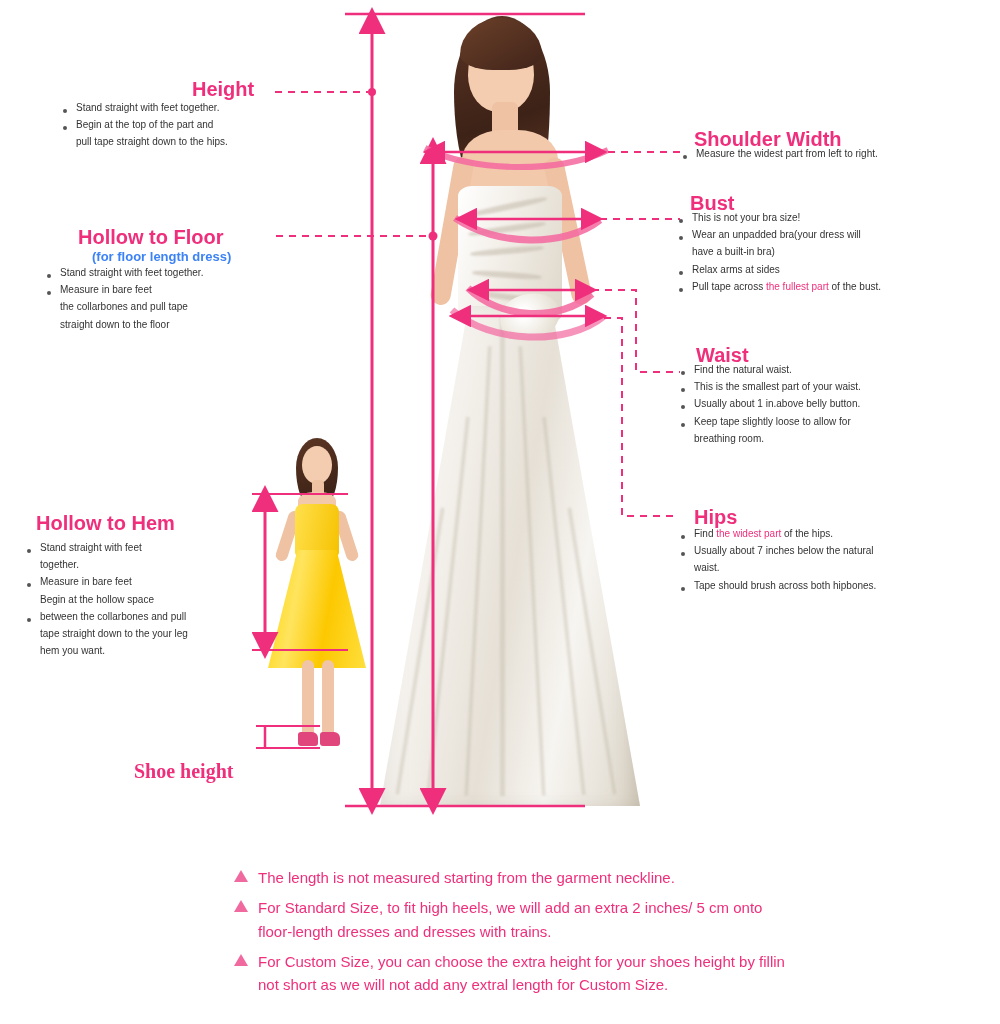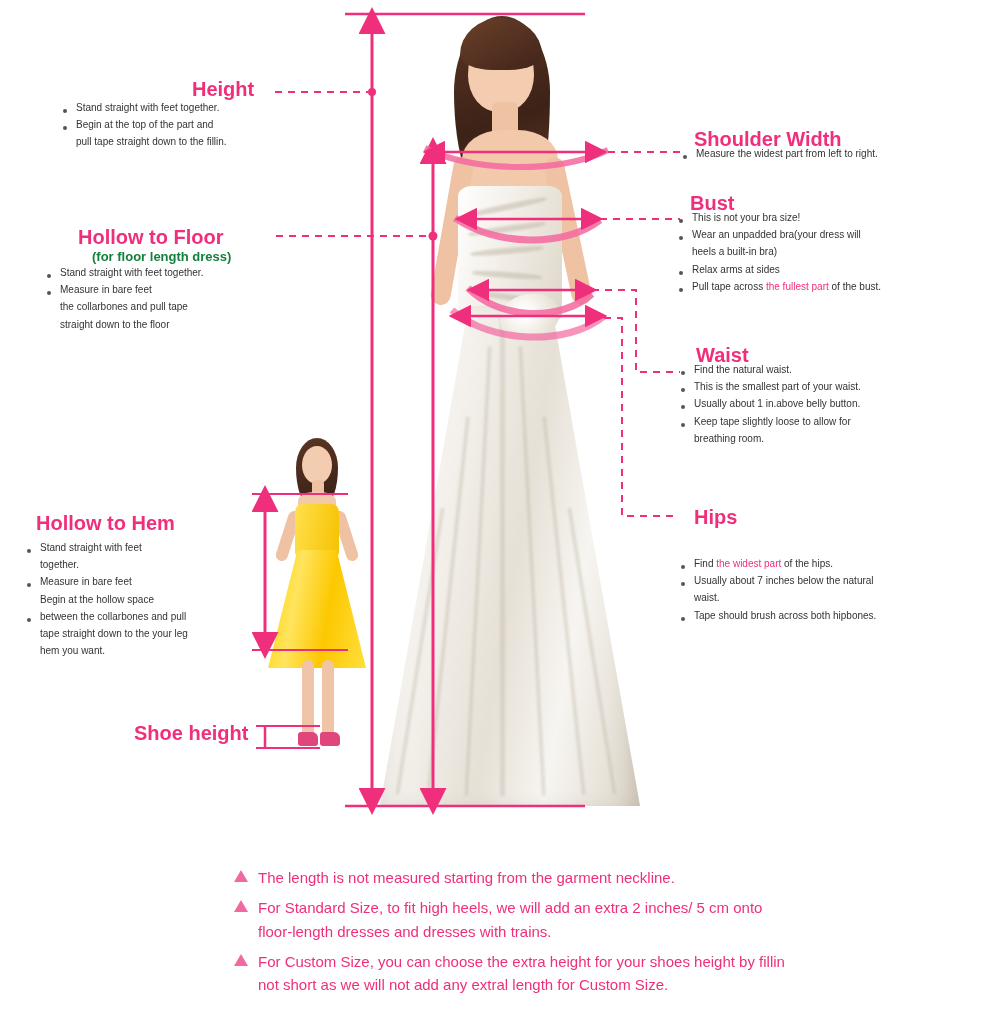--- a/index.html
+++ b/index.html
@@ -23,21 +23,21 @@
   
   .sec-title {
     position: absolute;
     color: #ef2f7c;
     font-weight: bold;
     font-size: 20px;
     white-space: nowrap;
   }
   .sec-sub {
     position: absolute;
-    color: #15803d;
+    color: #3b82f6;
     font-weight: bold;
     font-size: 13px;
     white-space: nowrap;
   }
   .bullets {
     position: absolute;
     color: #333;
     font-size: 10px;
     line-height: 1.62;
   }
@@ -371,21 +371,21 @@
       <line x1="265" y1="726" x2="265" y2="748" stroke="#ef2f7c" stroke-width="2.5"></line>
       <line x1="256" y1="726" x2="320" y2="726" stroke="#ef2f7c" stroke-width="2"></line>
       <line x1="256" y1="748" x2="320" y2="748" stroke="#ef2f7c" stroke-width="2"></line>
     </g>
   </svg>
 
   <div class="sec-title" style="left:192px; top:78px;">Height</div>
   <div class="bullets" style="left:60px; top:100px; width:300px;">
     <div class="li">Stand straight with feet together.</div>
     <div class="li">Begin at the top of the part and</div>
-    <div class="li nodot">pull tape straight down to the fillin.</div>
+    <div class="li nodot">pull tape straight down to the hips.</div>
   </div>
 
   <div class="sec-title" style="left:78px; top:226px;">Hollow to Floor</div>
   <div class="sec-sub" style="left:92px; top:249px;">(for floor length dress)</div>
   <div class="bullets" style="left:44px; top:265px; width:310px;">
     <div class="li">Stand straight with feet together.</div>
     <div class="li">Measure in bare feet</div>
     <div class="li nodot">the collarbones and pull tape</div>
     <div class="li nodot">straight down to the floor</div>
   </div>
@@ -394,49 +394,49 @@
   <div class="bullets" style="left:24px; top:540px; width:258px;">
     <div class="li">Stand straight with feet</div>
     <div class="li nodot">together.</div>
     <div class="li">Measure in bare feet</div>
     <div class="li nodot">Begin at the hollow space</div>
     <div class="li">between the collarbones and pull</div>
     <div class="li nodot">tape straight down to the your leg</div>
     <div class="li nodot">hem  you want.</div>
   </div>
 
-  <div class="sec-title" style="left:134px; top:722px;">Shoe height</div>
+  <div class="sec-title" style="left:134px; top:760px;font-family:Liberation Serif, serif;">Shoe height</div>
 
   <div class="sec-title" style="left:694px; top:128px;">Shoulder Width</div>
   <div class="bullets" style="left:680px; top:146px; width:320px;">
     <div class="li">Measure the widest part from left to right.</div>
   </div>
 
   <div class="sec-title" style="left:690px; top:192px;">Bust</div>
   <div class="bullets" style="left:676px; top:210px; width:320px;">
     <div class="li">This is not your bra size!</div>
     <div class="li">Wear an unpadded bra(your dress will</div>
-    <div class="li nodot">heels a built-in bra)</div>
+    <div class="li nodot">have a built-in bra)</div>
     <div class="li">Relax arms at sides</div>
     <div class="li">
       <span>Pull tape across </span><span class="pink">the fullest part</span><span> of the bust.</span>
     </div>
   </div>
 
   <div class="sec-title" style="left:696px; top:344px;">Waist</div>
   <div class="bullets" style="left:678px; top:362px; width:320px;">
     <div class="li">Find the natural waist.</div>
     <div class="li">This is the smallest part of your waist.</div>
     <div class="li">Usually about 1 in.above belly button.</div>
     <div class="li">Keep tape slightly loose to allow for</div>
     <div class="li nodot">breathing room.</div>
   </div>
 
   <div class="sec-title" style="left:694px; top:506px;">Hips</div>
-  <div class="bullets" style="left:678px; top:556px; width:320px;">
+  <div class="bullets" style="left:678px; top:526px; width:320px;">
     <div class="li">
       <span>Find </span><span class="pink">the widest part</span><span> of the hips.</span>
     </div>
     <div class="li">Usually about 7 inches below the natural</div>
     <div class="li nodot">waist.</div>
     <div class="li">Tape should brush across both hipbones.</div>
   </div>
 
   <div class="notes">
     <div class="note">

